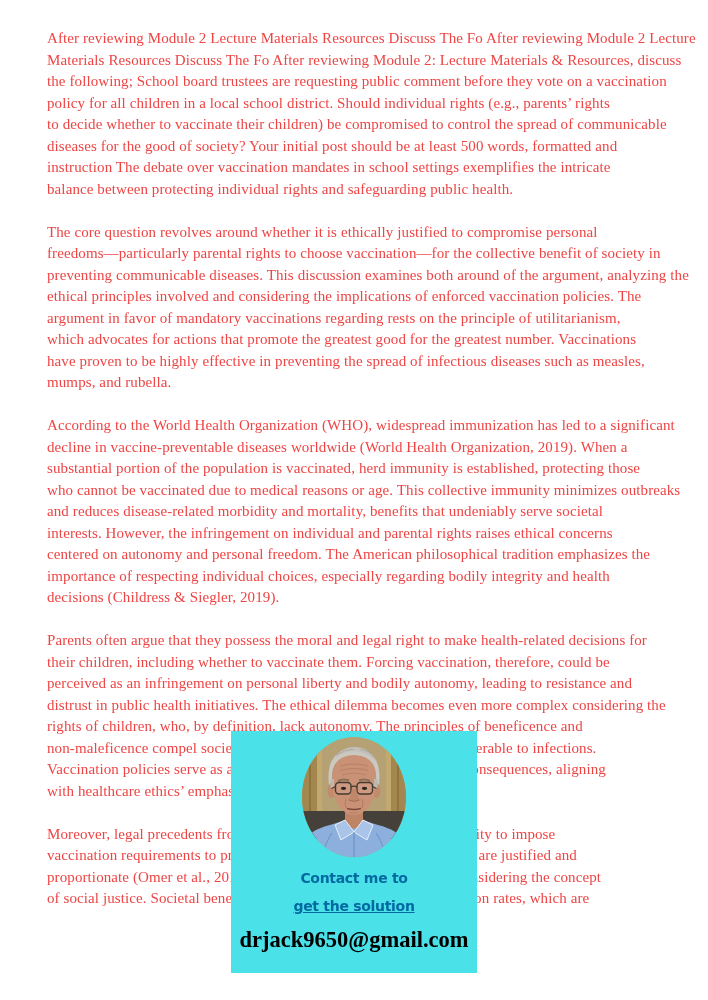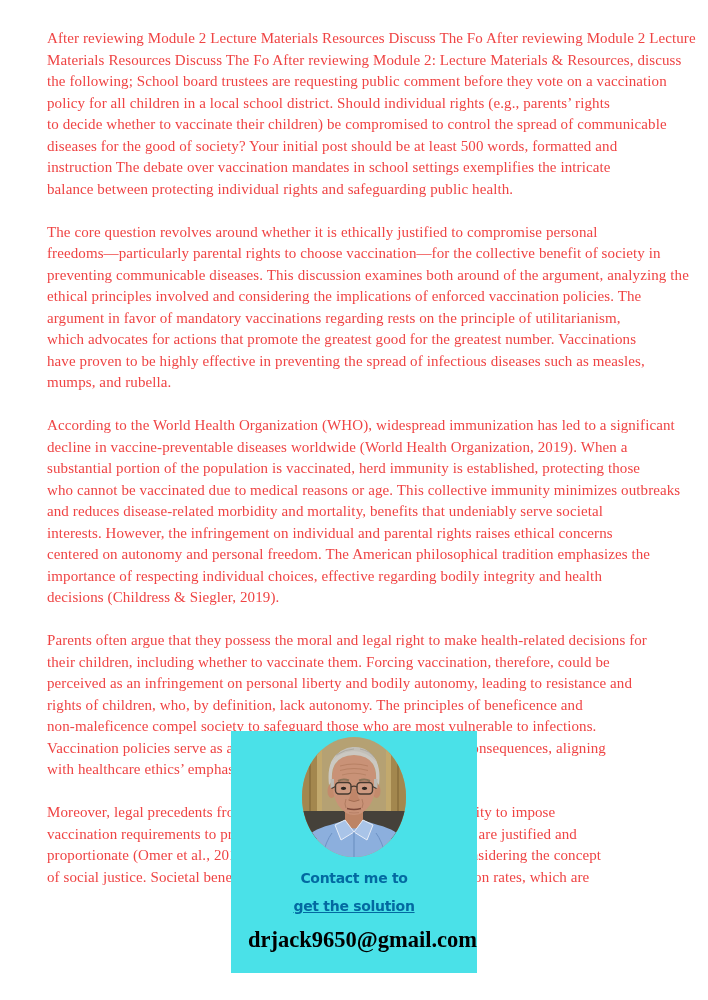--- a/index.html
+++ b/index.html
@@ -49,21 +49,21 @@
     letter-spacing: -0.3px;
     color: #0369a1;
     line-height: 26px;
   }
   .ad-cta1 { top: 134px; }
   .ad-cta2 { top: 162px; text-decoration: underline; }
   .ad-email {
     position: absolute;
     top: 196px;
     width: 100%;
-    text-align: right;
+    text-align: center;
     font-family: "Liberation Serif", serif;
     font-weight: bold;
     font-size: 22.5px;
     color: #000000;
   }
 </style>
 </head>
 <body>
 
 <div class="page">
@@ -90,27 +90,28 @@
       <div class="ln">mumps, and rubella.</div>
     </div>
     <div class="para">
       <div class="ln">According to the World Health Organization (WHO), widespread immunization has led to a significant</div>
       <div class="ln">decline in vaccine-preventable diseases worldwide (World Health Organization, 2019). When a</div>
       <div class="ln">substantial portion of the population is vaccinated, herd immunity is established, protecting those</div>
       <div class="ln">who cannot be vaccinated due to medical reasons or age. This collective immunity minimizes outbreaks</div>
       <div class="ln">and reduces disease-related morbidity and mortality, benefits that undeniably serve societal</div>
       <div class="ln">interests. However, the infringement on individual and parental rights raises ethical concerns</div>
       <div class="ln">centered on autonomy and personal freedom. The American philosophical tradition emphasizes the</div>
-      <div class="ln">importance of respecting individual choices, effective regarding bodily integrity and health</div>
+      <div class="ln">importance of respecting individual choices, especially regarding bodily integrity and health</div>
       <div class="ln">decisions (Childress &amp; Siegler, 2019).</div>
     </div>
     <div class="para">
       <div class="ln">Parents often argue that they possess the moral and legal right to make health-related decisions for</div>
       <div class="ln">their children, including whether to vaccinate them. Forcing vaccination, therefore, could be</div>
       <div class="ln">perceived as an infringement on personal liberty and bodily autonomy, leading to resistance and</div>
+      <div class="ln">distrust in public health initiatives. The ethical dilemma becomes even more complex considering the</div>
       <div class="ln">rights of children, who, by definition, lack autonomy. The principles of beneficence and</div>
       <div class="ln">non-maleficence compel society to safeguard those who are most vulnerable to infections.</div>
       <div class="ln">Vaccination policies serve as a preventive measure to mitigate these consequences, aligning</div>
       <div class="ln">with healthcare ethics’ emphasis on prevention.</div>
     </div>
     <div class="para">
       <div class="ln">Moreover, legal precedents from cases affirm the government’s authority to impose</div>
       <div class="ln">vaccination requirements to protect community health when mandates are justified and</div>
       <div class="ln">proportionate (Omer et al., 2019). The ethical debate also involves considering the concept</div>
       <div class="ln">of social justice. Societal benefits depend on sustaining high vaccination rates, which are</div>

